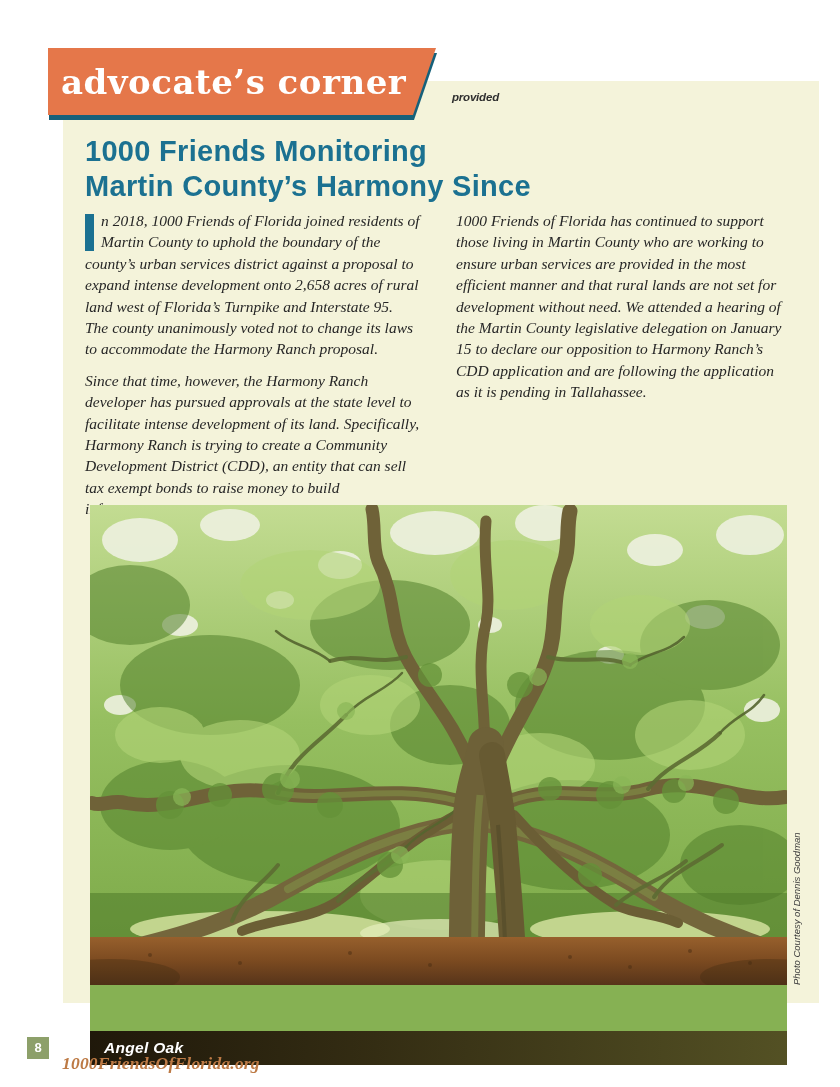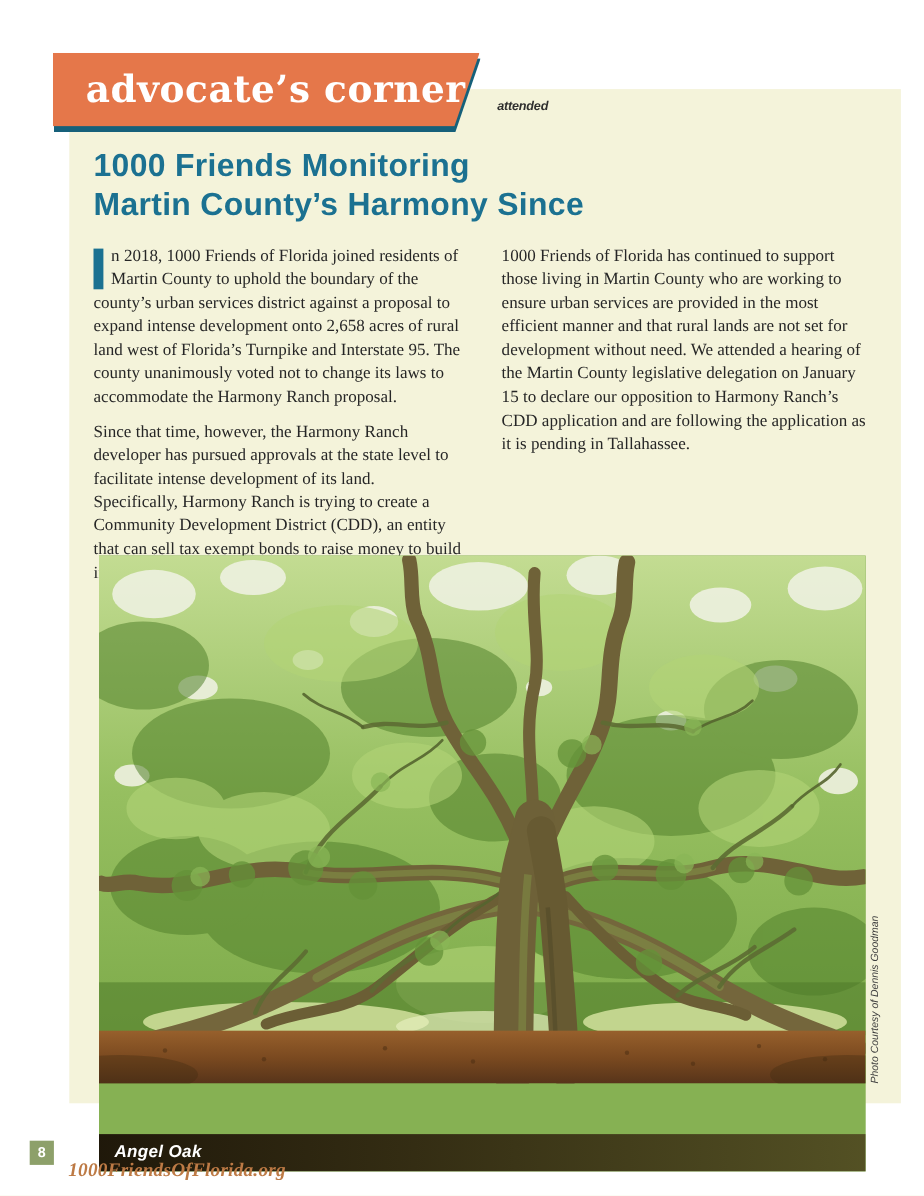--- a/index.html
+++ b/index.html
@@ -19,37 +19,37 @@
     clip-path:polygon(0 0,100% 0,calc(100% - 23px) 100%,0 100%);
   }
   .banner{
     position:absolute;left:48px;top:48px;width:388px;height:67px;
     background:#e5774a;
     clip-path:polygon(0 0,100% 0,calc(100% - 23px) 100%,0 100%);
     display:flex;align-items:center;
   }
   .banner-label{
     font-family:"DejaVu Serif", serif;font-weight:bold;color:#ffffff;
-    font-size:34px;padding-left:30px;letter-spacing:.5px;white-space:nowrap;
+    font-size:34px;padding-left:13px;letter-spacing:.5px;white-space:nowrap;
   }
   .continued{
     position:absolute;left:452px;top:91px;
     font-family:"Liberation Sans", sans-serif;font-style:italic;font-weight:bold;
     font-size:11.5px;color:#2f2f2f;letter-spacing:-.2px;
   }
   
   .title{
     position:absolute;left:85px;top:134px;width:640px;
     font-family:"Liberation Sans", sans-serif;font-weight:bold;
     font-size:29px;line-height:34.5px;color:#1b7191;letter-spacing:.3px;
   }
   
   .columns{
-    position:absolute;left:85px;top:222px;width:706px;
-    display:flex;gap:36px;
+    position:absolute;left:85px;top:210px;width:706px;
+    display:flex;gap:36px;font-style:italic;
   }
   .col{flex:1 1 0;}
   .col p{
     margin:0 0 10px 0;font-size:15.5px;line-height:21.4px;color:#262626;
     text-align:left;
   }
   .dropcap{
     float:left;width:9px;height:37px;background:#1b7191;
     color:transparent;font-size:1px;overflow:hidden;
     margin:4px 7px 0 0;
@@ -90,21 +90,21 @@
 </style>
 </head>
 <body>
 
 <div class="card"></div>
 
 <div class="banner-shadow"></div>
 <div class="banner">
   <span class="banner-label">advocate’s corner</span>
 </div>
-<div class="continued">attended</div>
+<div class="continued">provided</div>
 
 <div class="title">
   <div>1000 Friends Monitoring</div>
   <div>Martin County’s Harmony Since</div>
 </div>
 
 <div class="columns">
   <div class="col">
     <p><span class="dropcap">I</span><span>n 2018, 1000 Friends of Florida joined residents of Martin County to uphold the boundary of the county’s urban services district against a proposal to expand intense development onto 2,658 acres of rural land west of Florida’s Turnpike and Interstate 95.  The county unanimously voted not to change its laws to accommodate the Harmony Ranch proposal.</span></p>
     <p>Since that time, however, the Harmony Ranch developer has pursued approvals at the state level to facilitate intense development of its land. Specifically, Harmony Ranch is trying to create a Community Development District (CDD), an entity that can sell tax exempt bonds to raise money to build infrastructure to</p>

